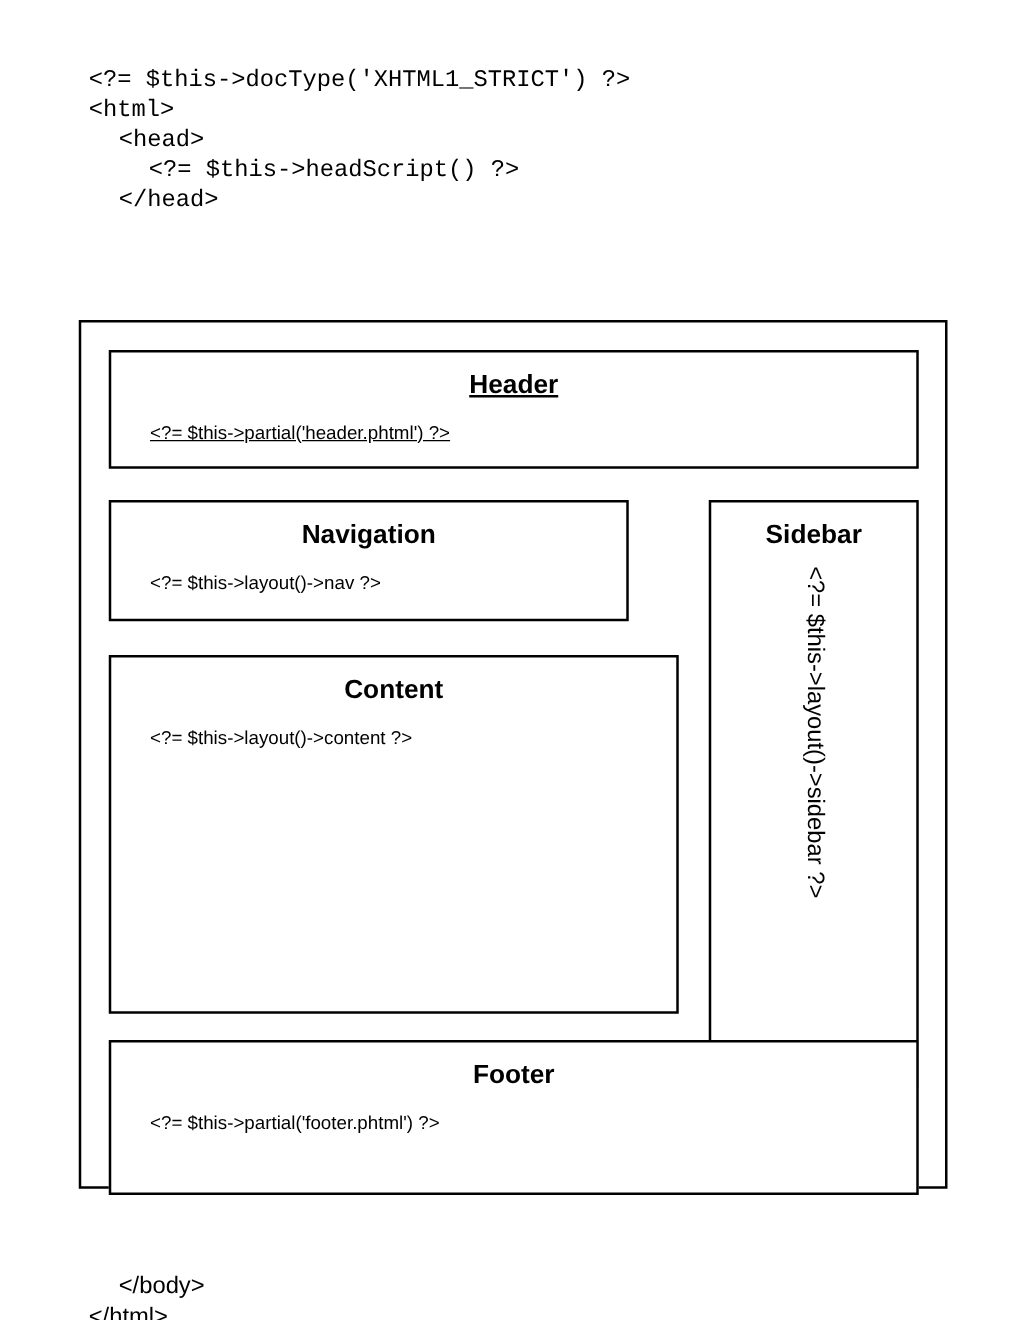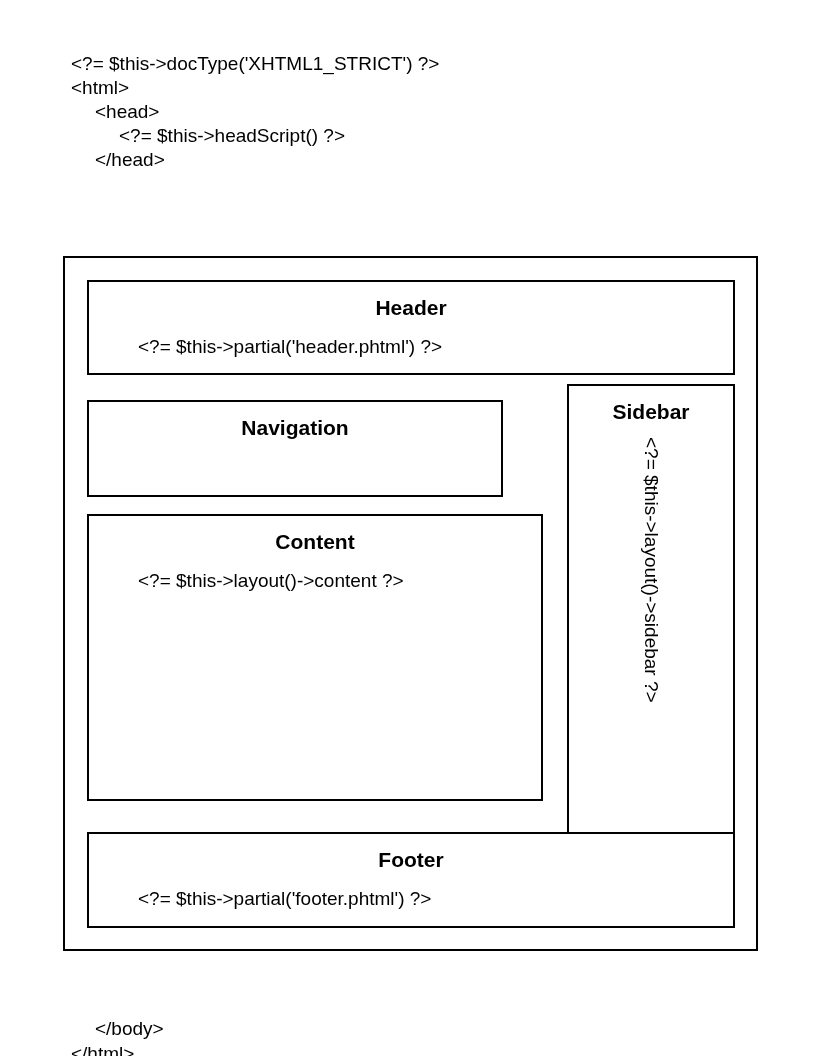--- a/index.html
+++ b/index.html
@@ -11,57 +11,57 @@
     color: #000000;
     font-family: "Liberation Sans", sans-serif;
     overflow: hidden;
   }
   .code-block {
     position: absolute;
     font-size: 19px;
     line-height: 24px;
     color: #000000;
   }
-  .code-block.top { left: 71px; top: 52px; }
+  .code-block.top { left: 71px; top: 52px; font-family: Liberation Mono, monospace; }
   .code-block.bottom { left: 71px; top: 1016px; line-height: 25px; }
   .code-line {
     white-space: pre;
     tab-size: 24px;
     -moz-tab-size: 24px;
   }
   .outer-box {
     position: absolute;
     left: 63px; top: 256px;
     width: 695px; height: 695px;
     border: 2px solid #000000;
     box-sizing: border-box;
   }
   .dbox {
     position: absolute;
     border: 2px solid #000000;
     box-sizing: border-box;
     background: #ffffff;
   }
-  .header-box  { left: 22px;  top: 22px;  width: 648px; height: 95px;  }
+  .header-box  { left: 22px;  top: 22px;  width: 648px; height: 95px; text-decoration: underline;  }
   .nav-box     { left: 22px;  top: 142px; width: 416px; height: 97px;  }
-  .content-box { left: 22px;  top: 256px; width: 456px; height: 287px; }
-  .sidebar-box { left: 502px; top: 126px; width: 168px; height: 471px; }
-  .footer-box  { left: 22px;  top: 574px; width: 648px; height: 96px;  }
+  .content-box { left: 22px;  top: 266px; width: 456px; height: 287px; }
+  .sidebar-box { left: 502px; top: 142px; width: 168px; height: 471px; }
+  .footer-box  { left: 22px;  top: 574px; width: 648px; height: 124px;  }
   .box-title {
     font-weight: bold;
     font-size: 21px;
     line-height: 26px;
     text-align: center;
     margin-top: 13px;
   }
   .box-code {
-    font-size: 19px;
+    font-size: 15px;
     line-height: 24px;
     margin-top: 14px;
-    padding-left: 49px;
+    padding-left: 31px;
     white-space: pre;
   }
   .sidebar-box { text-align: center; }
   .v-code {
     display: block;
     writing-mode: vertical-rl;
     text-orientation: mixed;
     font-size: 19px;
     line-height: 24px;
     margin: 12px auto 0 auto;
@@ -83,20 +83,21 @@
 
   <div class="outer-box">
 
     <div class="dbox header-box">
       <div class="box-title">Header</div>
       <div class="box-code">&lt;?= $this-&gt;partial('header.phtml') ?&gt;</div>
     </div>
 
     <div class="dbox nav-box">
       <div class="box-title">Navigation</div>
+      <div class="box-code">&lt;?= $this-&gt;layout()-&gt;nav ?&gt;</div>
     </div>
 
     <div class="dbox content-box">
       <div class="box-title">Content</div>
       <div class="box-code">&lt;?= $this-&gt;layout()-&gt;content ?&gt;</div>
     </div>
 
     <div class="dbox sidebar-box">
       <div class="box-title">Sidebar</div>
       <span class="v-code">&lt;?= $this-&gt;layout()-&gt;sidebar ?&gt;</span>

